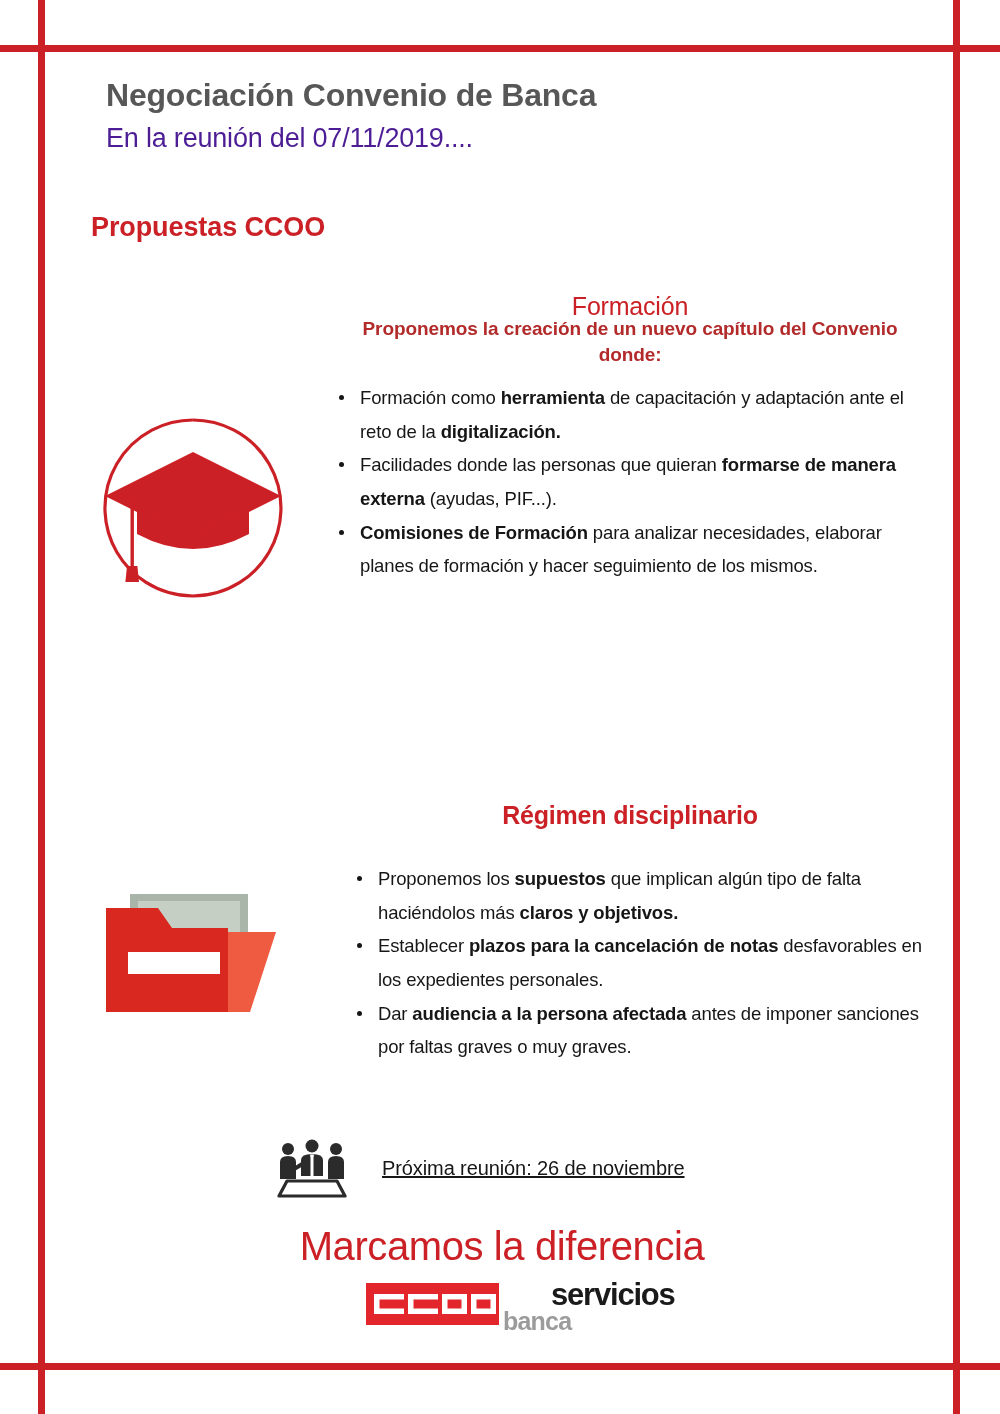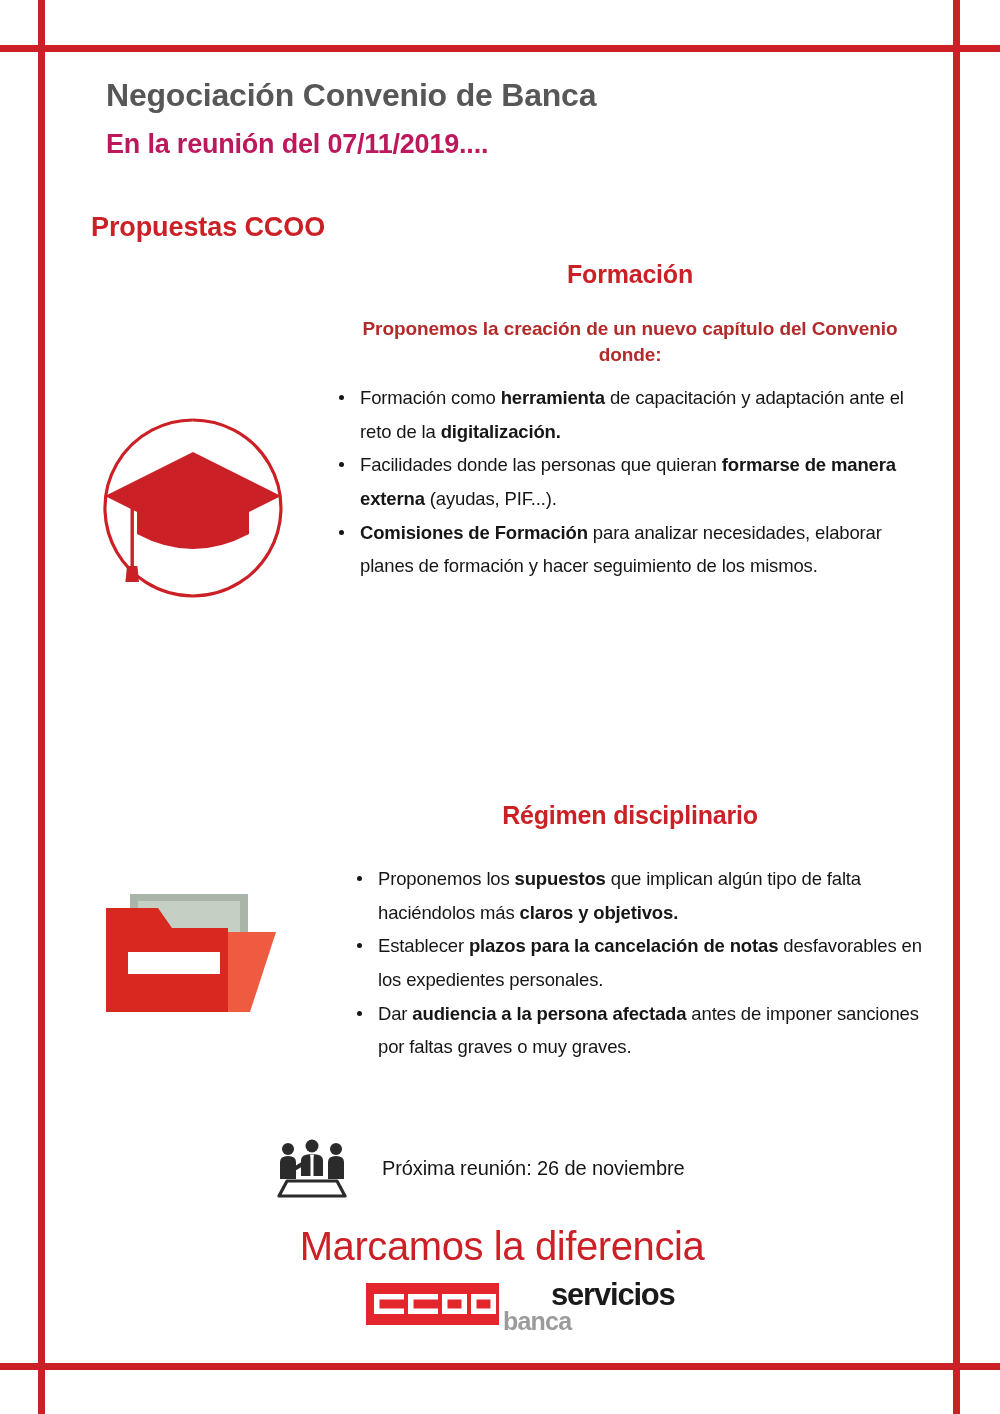--- a/index.html
+++ b/index.html
@@ -43,45 +43,45 @@
   .doc-title {
     font-size: 32px;
     font-weight: bold;
     color: #575757;
     letter-spacing: -0.2px;
     line-height: 1.12;
     margin: 0;
   }
   .doc-subtitle {
     font-size: 27px;
-    font-weight: bold;
-    color: #be185d;
+    font-weight: normal;
+    color: #4c1d95;
     line-height: 1.2;
-    margin: 14px 0 0 0;
+    margin: 8px 0 0 0;
     letter-spacing: -0.2px;
   }
 
   .section-kicker {
     position: absolute;
     left: 91px;
     top: 212px;
     font-size: 27px;
     font-weight: bold;
     color: #cb2026;
     letter-spacing: -0.1px;
   }
   .h-formacion {
     position: absolute;
     left: 335px;
-    top: 260px;
+    top: 292px;
     width: 590px;
     font-size: 25px;
     text-align: center;
     color: #cb2026;
-    font-weight: bold;
+    font-weight: normal;
     letter-spacing: -0.2px;
   }
   .sub-formacion {
     position: absolute;
     left: 335px;
     top: 316px;
     width: 590px;
     text-align: center;
     font-size: 19px;
     font-weight: bold;
@@ -167,20 +167,21 @@
     width: 70px;
     height: 62px;
   }
   .meeting-text {
     position: absolute;
     left: 382px;
     top: 1157px;
     font-size: 20px;
     color: #161616;
     letter-spacing: -0.1px;
+    text-decoration: underline;
   }
 
   .tagline {
     position: absolute;
     left: 2px;
     top: 1224px;
     width: 1000px;
     text-align: center;
     font-size: 40px;
     color: #cb2026;

